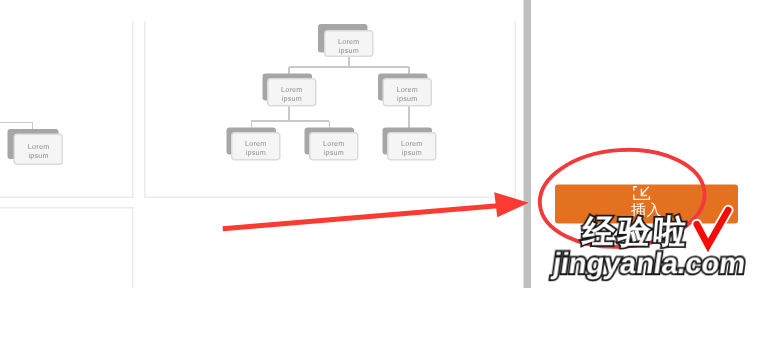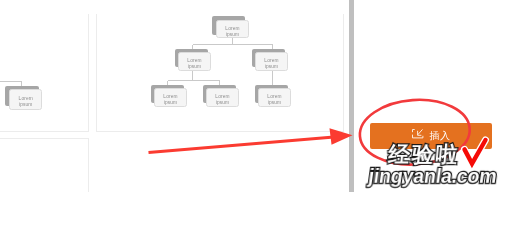--- a/index.html
+++ b/index.html
@@ -11,21 +11,21 @@
   .scrollbar-thumb{position:absolute;background:#bfbfbf;}
 
   .node{position:absolute;}
   .node .card-back{position:absolute;left:0;top:0;background:#a6a6a6;border-radius:2px;}
   .node .card-front{position:absolute;background:#f5f5f5;border:1px solid #dcdcdc;border-radius:2.5px;box-sizing:border-box;}
   .node .card-label{position:absolute;left:0;right:0;top:5px;bottom:0;display:flex;flex-direction:column;
     align-items:center;justify-content:center;color:#8e8e8e;font-size:4.8px;line-height:5.4px;
     letter-spacing:.15px;will-change:transform;}
 
   .insert-btn{position:absolute;background:#e4711f;border-radius:2px;display:flex;align-items:center;
-    justify-content:center;}
+    justify-content:center;flex-direction:column;}
   .insert-btn .ico{display:block;width:12px;height:10px;margin-right:6px;overflow:visible;}
   .insert-btn .btn-label{color:#fff;font-size:10px;line-height:1;letter-spacing:.4px;}
 
   .anno{position:absolute;left:0;top:0;pointer-events:none;}
 
   .wm{position:absolute;white-space:nowrap;font-weight:bold;color:#fff;will-change:transform;}
   .wm-title{font-size:22px;font-style:normal;letter-spacing:2.2px;
     transform:scaleX(.98) skewX(-5deg);transform-origin:0 100%;
     -webkit-text-stroke:2.4px #161616;paint-order:stroke fill;}
   .wm-domain{font-size:19.6px;font-style:normal;letter-spacing:-.2px;

